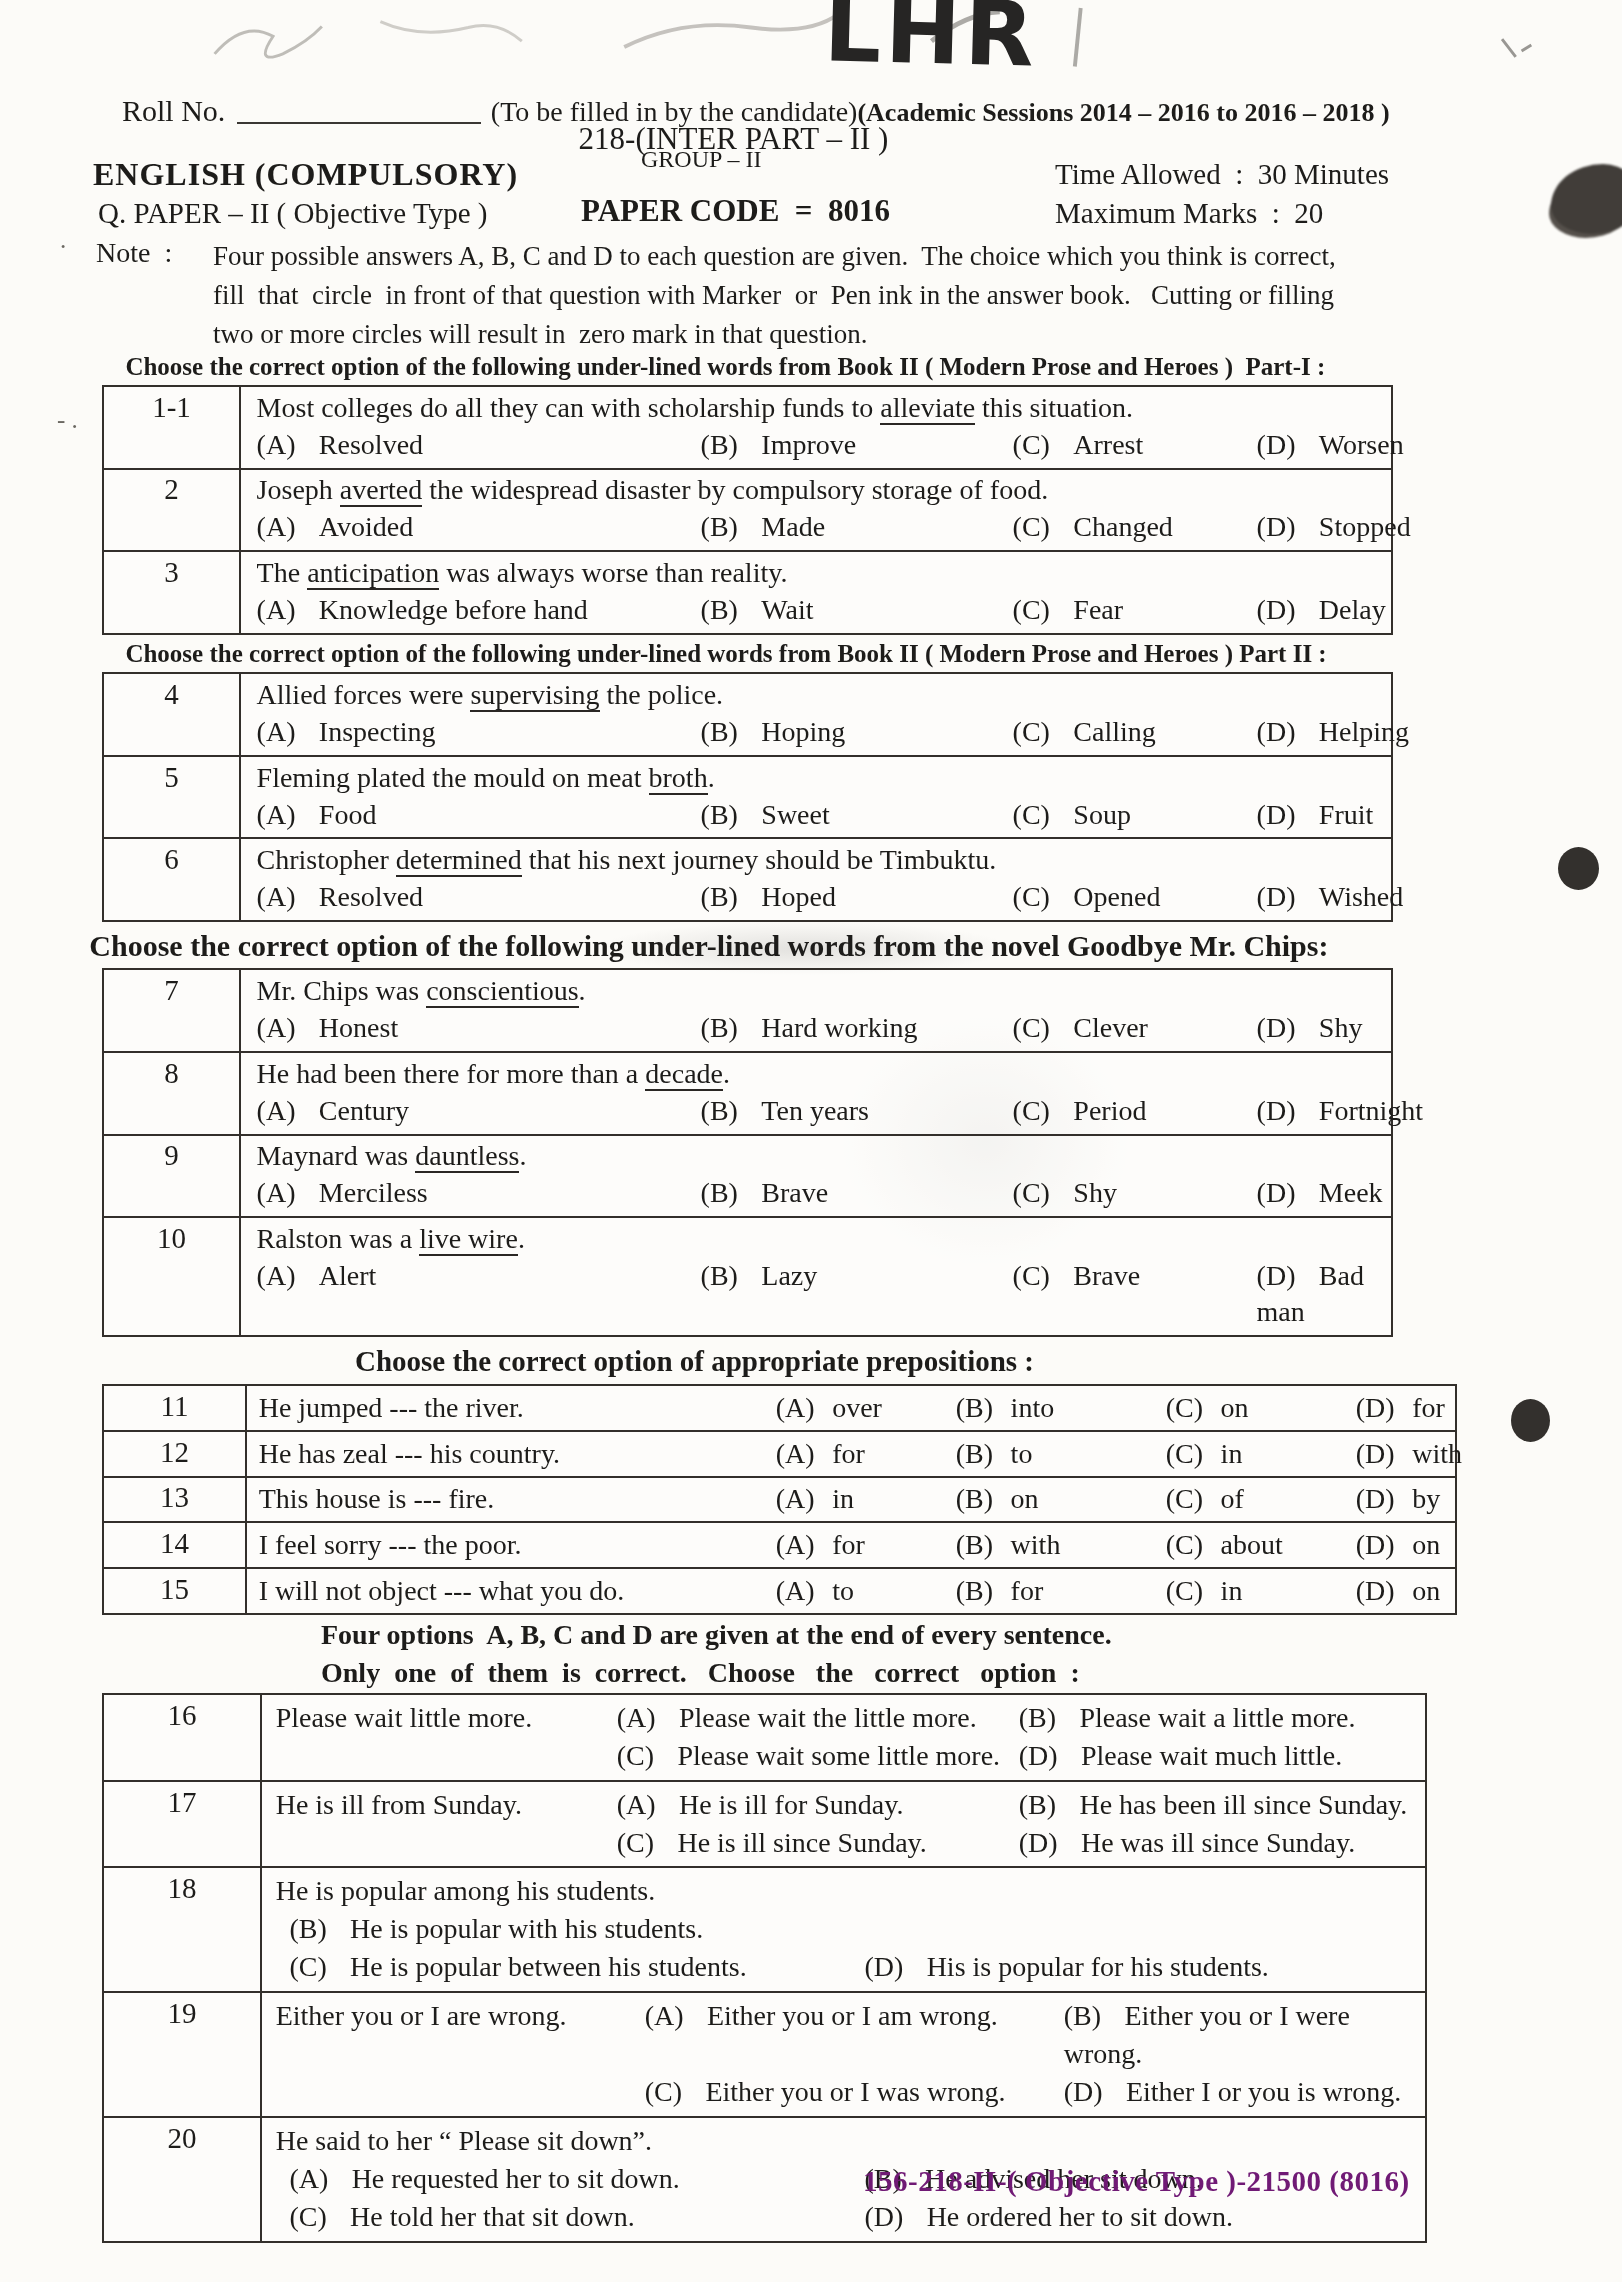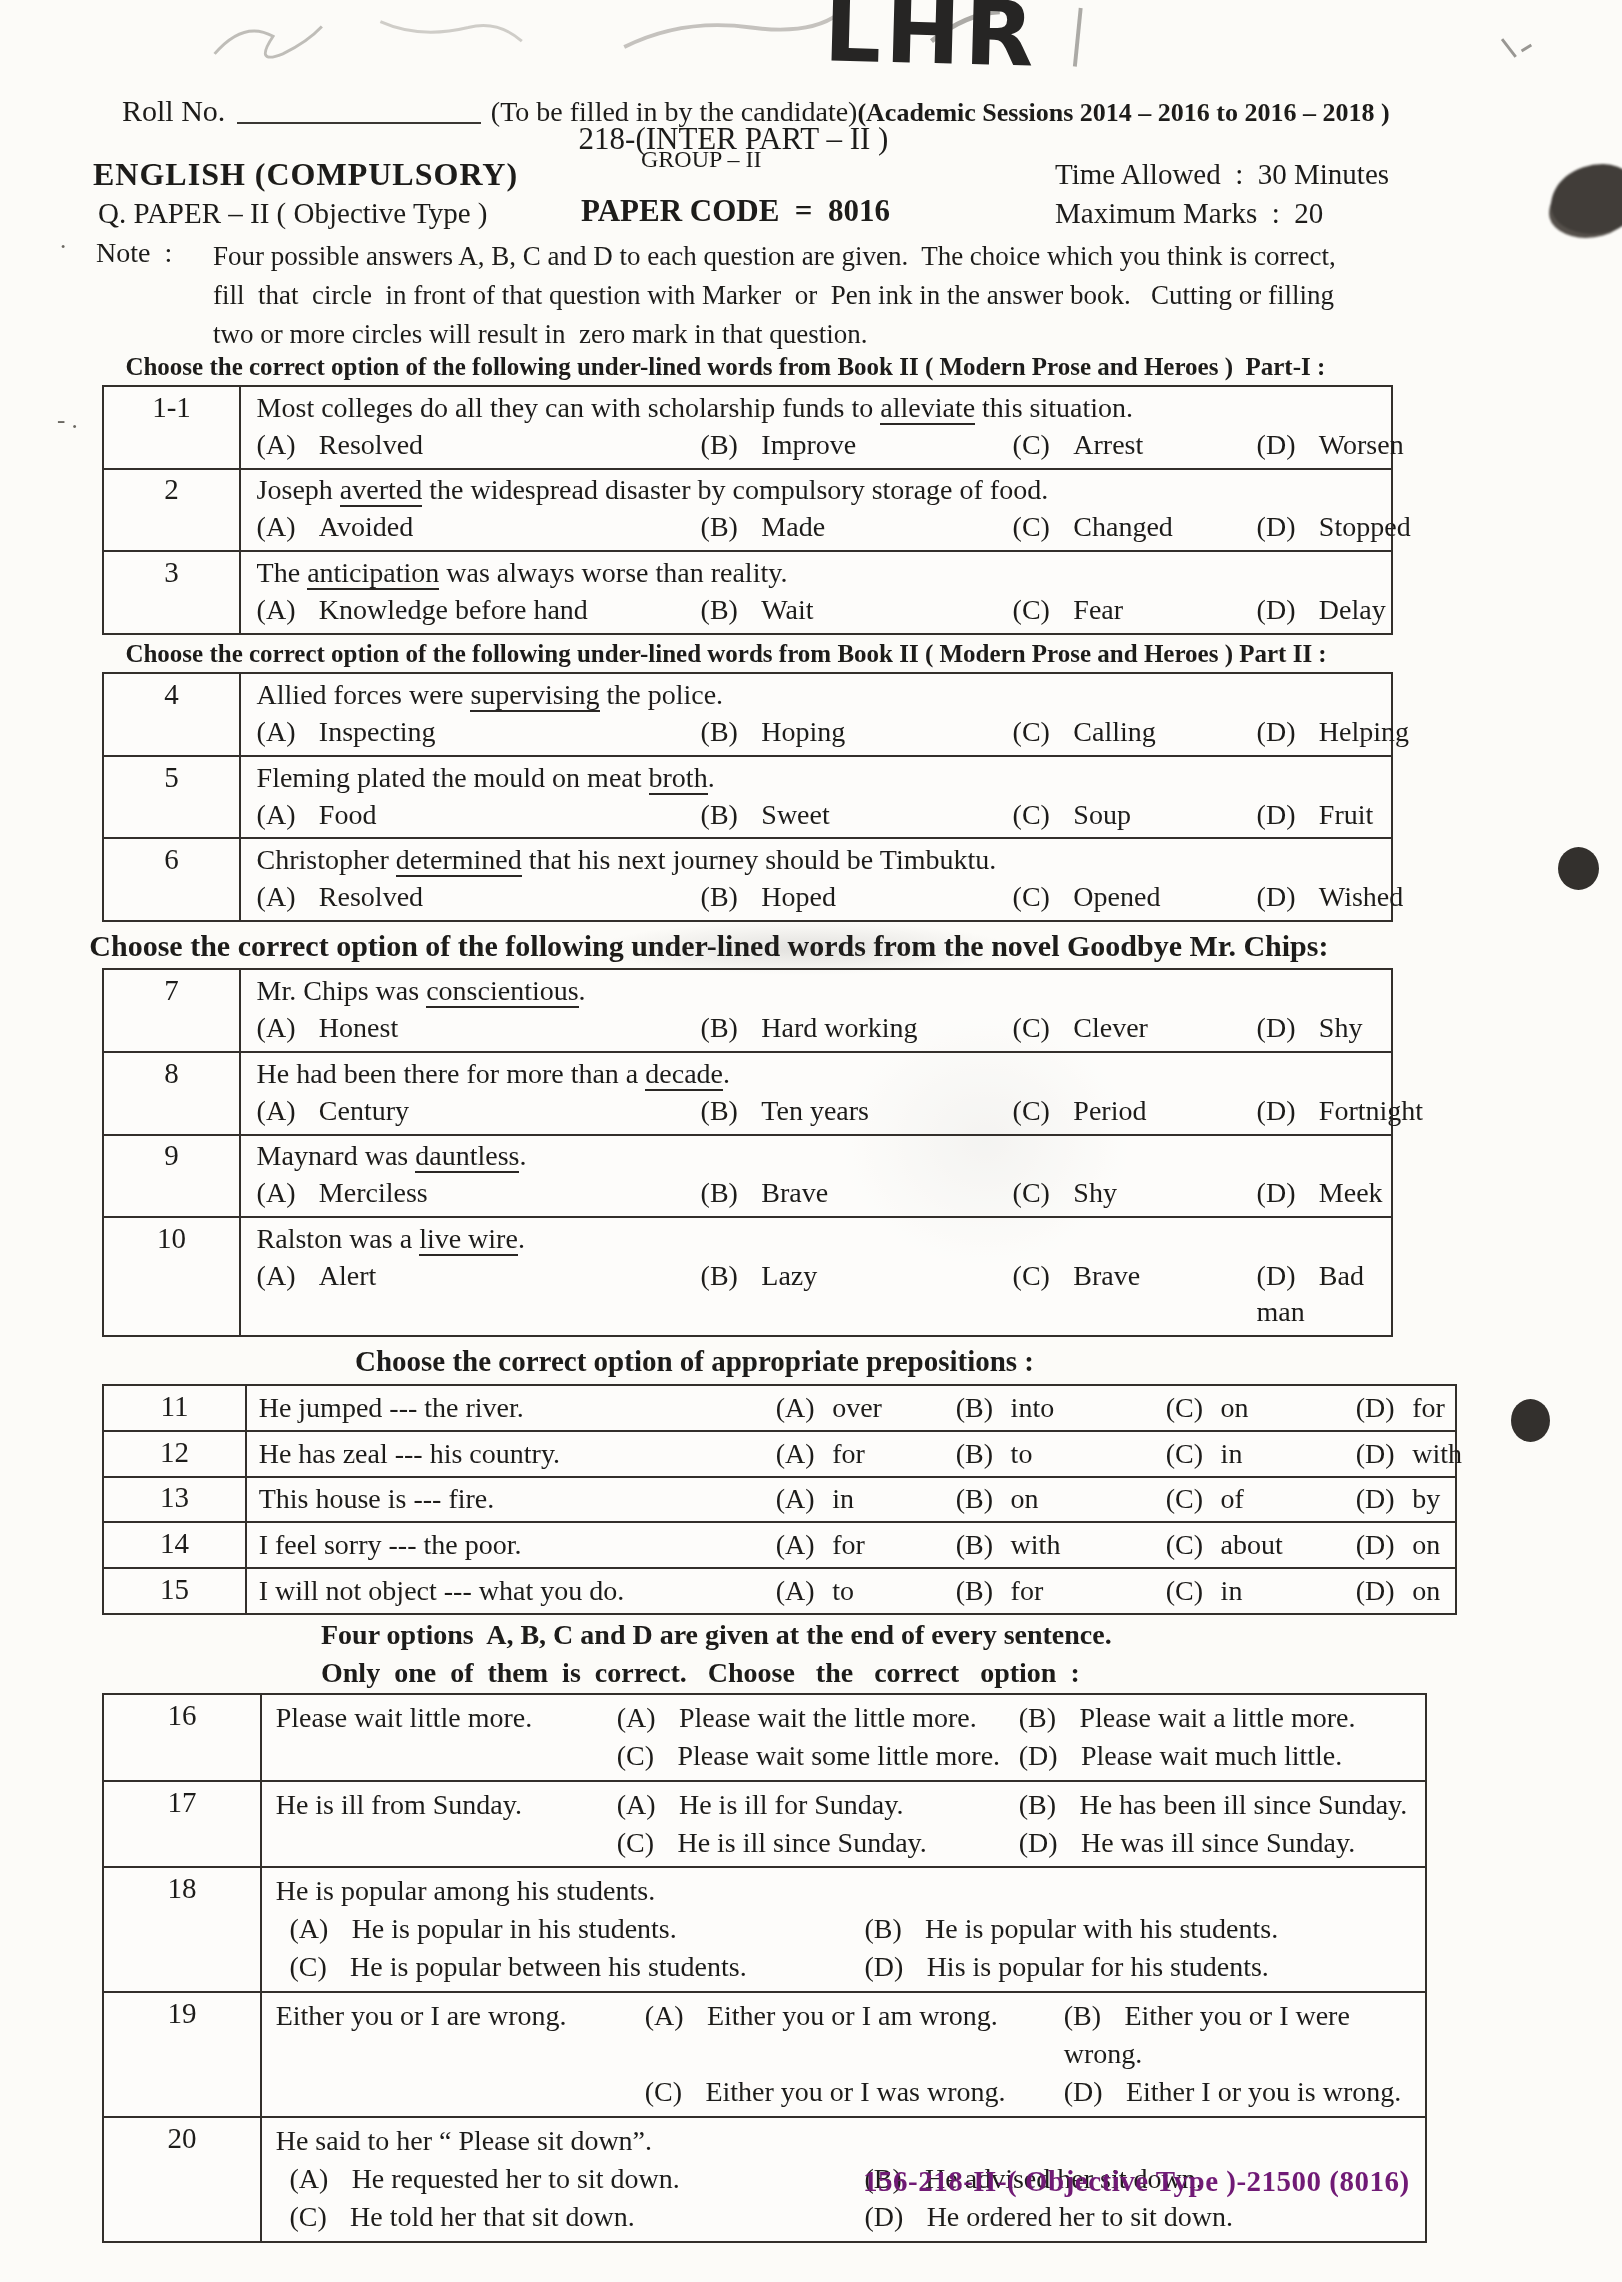--- a/index.html
+++ b/index.html
@@ -367,21 +367,20 @@
               </div>
             </div>
           </div>
           <div class="qrow">
             <div class="qnum">18</div>
             <div class="qbody">
               <div class="line-full">
                 <div class="mcell"><span>He is popular among his students.</span></div>
               </div>
               <div class="line-ab">
-                <div class="mcell"><span class="olab">(A)</span><span>He is popular in his students.</span></div>
                 <div class="mcell"><span class="olab">(B)</span><span>He is popular with his students.</span></div>
               </div>
               <div class="line-ab">
                 <div class="mcell"><span class="olab">(C)</span><span>He is popular between his students.</span></div>
                 <div class="mcell"><span class="olab">(D)</span><span>His is popular for his students.</span></div>
               </div>
             </div>
           </div>
           <div class="qrow">
             <div class="qnum">19</div>

